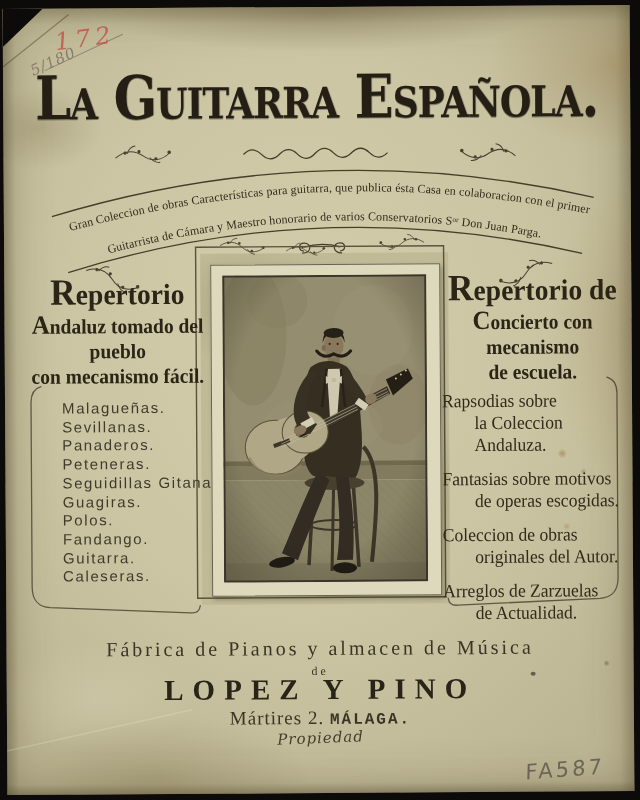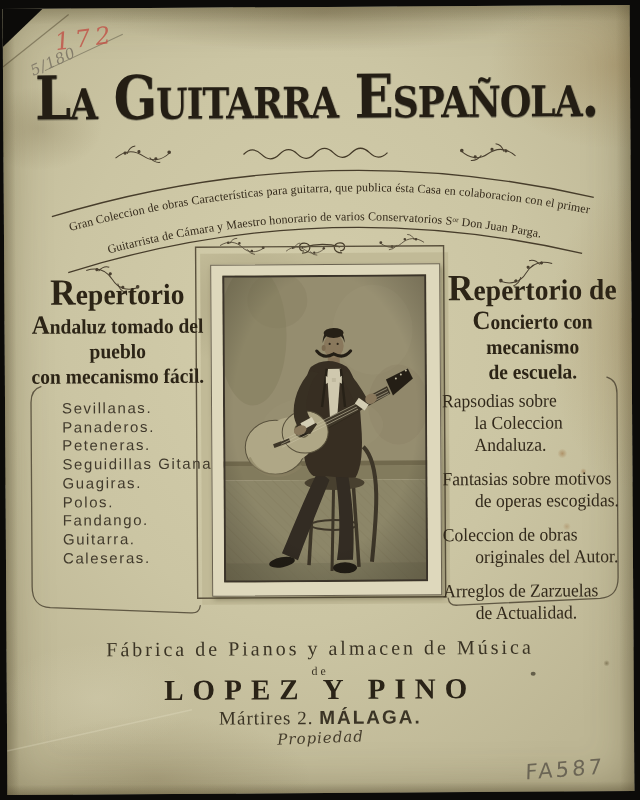--- a/index.html
+++ b/index.html
@@ -54,21 +54,21 @@
         radial-gradient(ellipse 140px 100px at 85% 70%, rgba(90,80,50,.15), transparent 70%),
         #c1ba97;}
   .mat{position:absolute;left:206px;top:257px;width:228px;height:330px;background:#ded8bc;
       border:1px solid #6a6250;box-shadow:2px 3px 5px rgba(50,42,20,.35);}
   .photo{position:absolute;left:218px;top:268px;width:204px;height:307px;}
   .imprint{position:absolute;left:0;width:100%;text-align:center;color:#3b3425;}
   .imp1{top:630px;font-size:20px;letter-spacing:3px;}
   .imp2{top:657px;font-size:12px;letter-spacing:3px;}
   .impname{top:666px;font-size:29px;letter-spacing:9px;font-weight:600;color:#2a2317;}
   .impaddr{top:700px;font-size:19px;letter-spacing:1px;}
-  .impaddr .city{font-family:Liberation Sans, sans-serif;font-weight:700;font-size:19px;letter-spacing:2px;}
+  .impaddr .city{font-family:Liberation Mono, monospace;font-weight:700;font-size:16px;letter-spacing:2px;}
   .impnote{top:722px;font-family:"DejaVu Serif",serif;font-style:italic;font-size:15px;
       letter-spacing:1px;color:#453d2c;transform:rotate(-2deg);}
   .speck{position:absolute;left:524px;top:666px;width:5px;height:4px;border-radius:50%;
       background:#272116;opacity:.6;}
   .shelfmark{position:absolute;left:518px;top:752px;font-family:"DejaVu Sans",sans-serif;
       font-size:21px;letter-spacing:3px;color:#5f594c;opacity:.85;
       transform:rotate(-4deg) skewX(-6deg);}
   svg text{font-family:"Liberation Serif",serif;}
 </style>
 </head>
@@ -145,20 +145,21 @@
       <div class="l3">con mecanismo fácil.</div>
     </div>
 
     <div class="heading" style="left:426px;top:264px;width:204px;">
       <div class="l1 hline">Repertorio de</div>
       <div class="l2 hline">Concierto con mecanismo</div>
       <div class="l3">de escuela.</div>
     </div>
 
     <div class="list-left">
+      <div>Malagueñas.</div>
       <div>Sevillanas.</div>
       <div>Panaderos.</div>
       <div>Peteneras.</div>
       <div>Seguidillas Gitanas.</div>
       <div>Guagiras.</div>
       <div>Polos.</div>
       <div>Fandango.</div>
       <div>Guitarra.</div>
       <div>Caleseras.</div>
     </div>

